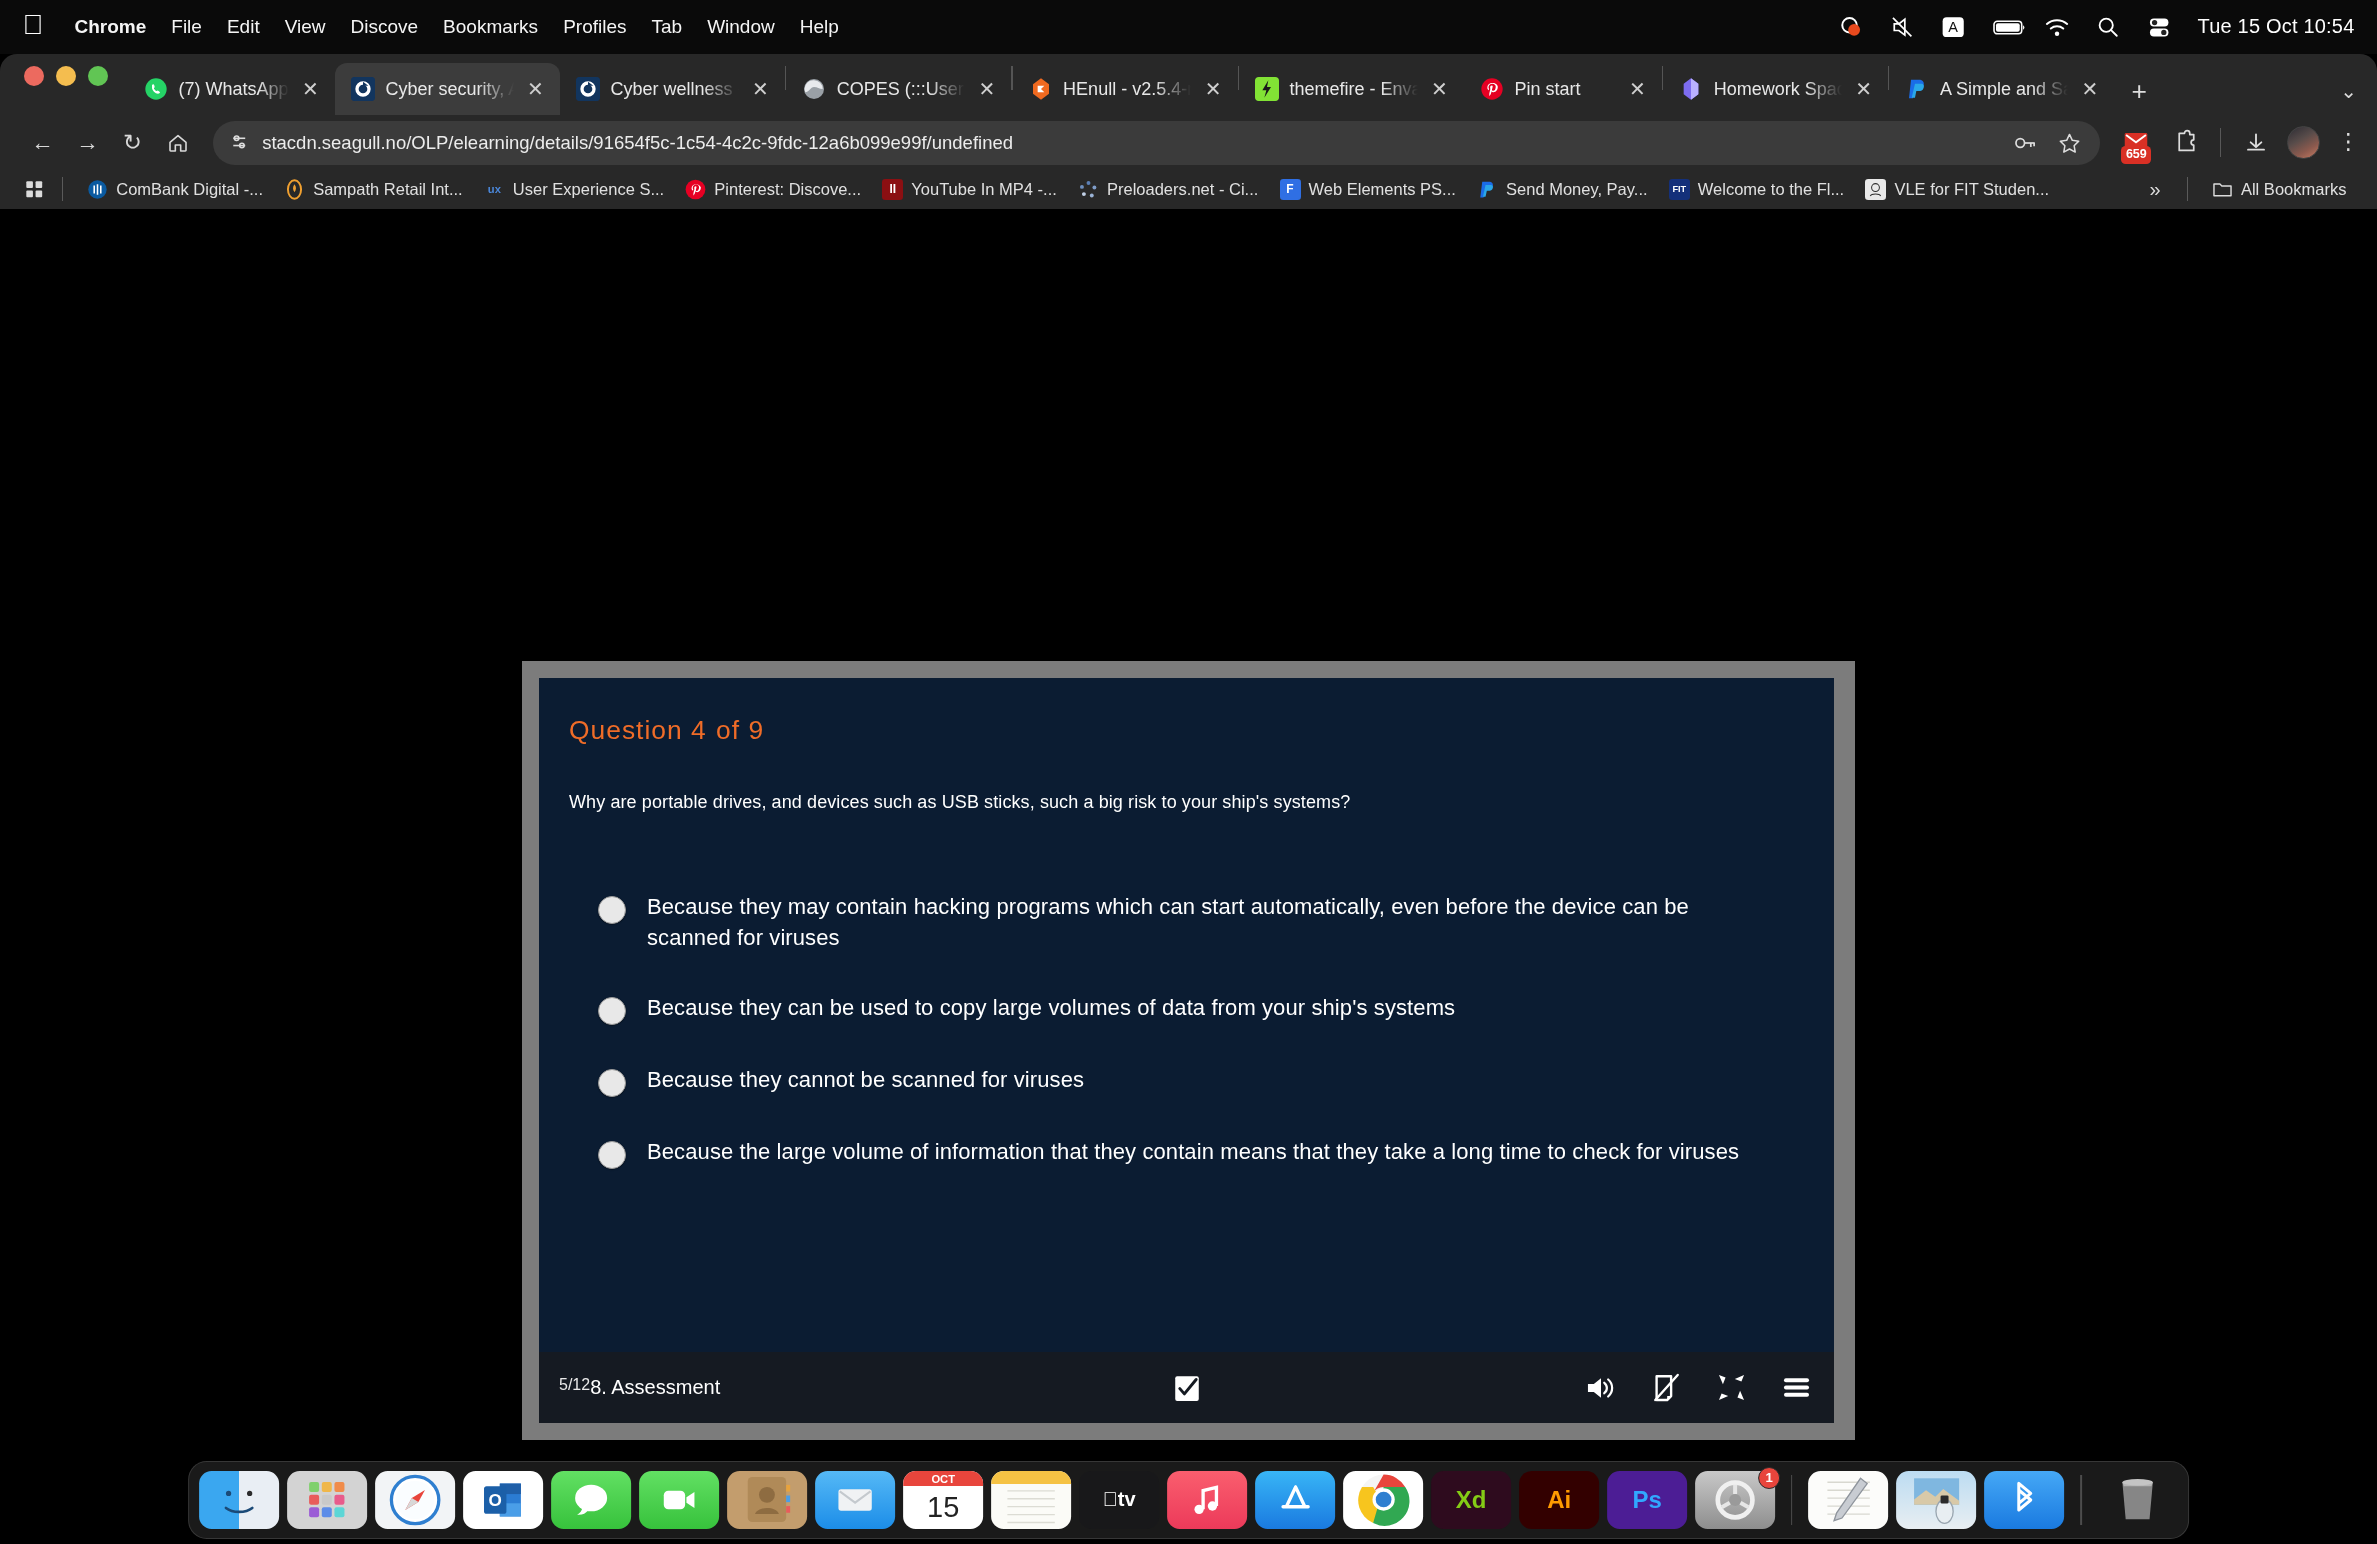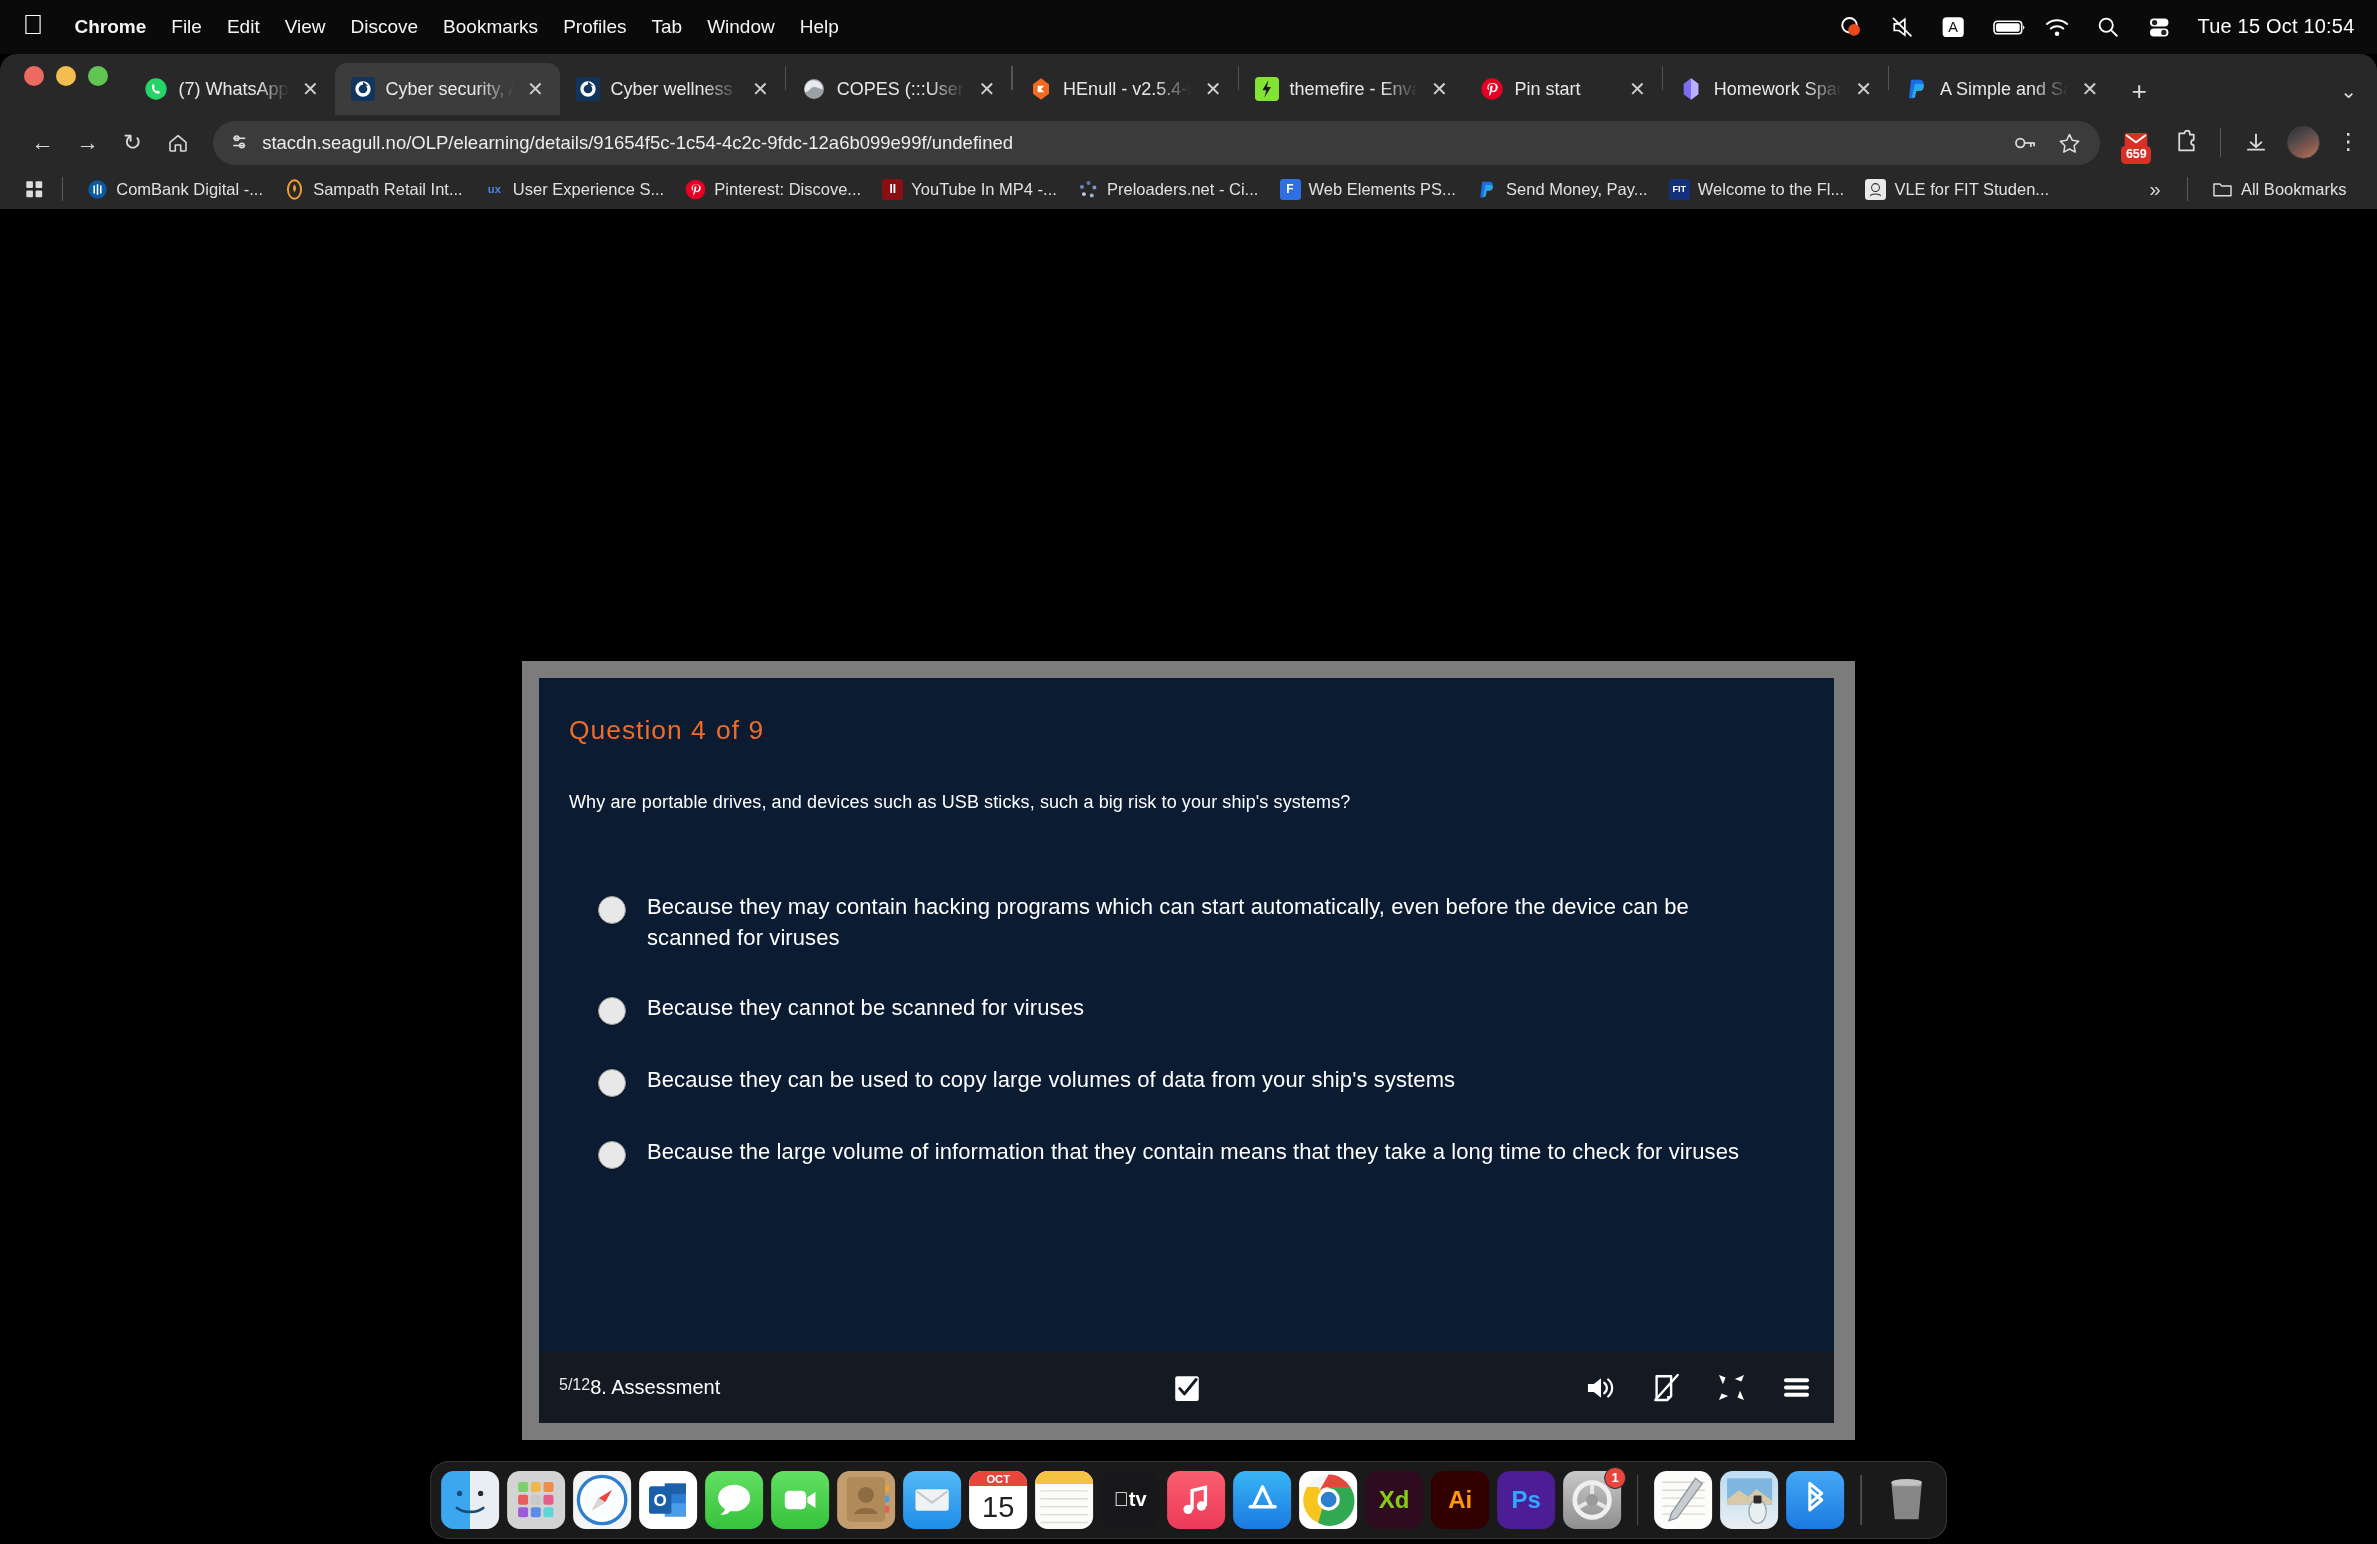--- a/index.html
+++ b/index.html
@@ -209,21 +209,21 @@
   .dock {
     position: absolute; left: 50%; bottom: 5.3px;
     transform: translateX(-50%);
     height: 78px; background: rgba(32,32,32,.82);
     border: 0.7px solid rgba(255,255,255,.13);
     border-radius: 18.5px;
     display: flex; align-items: center;
     padding: 0 10.6px; gap: 8px;
   }
   .dock-item {
-    width: 58px; height: 58px; border-radius: 12.5px;
+    width: 80px; height: 58px; border-radius: 12.5px;
     position: relative; display: flex; align-items: center; justify-content: center;
     font-size: 24px; font-weight: bold; overflow: hidden;
   }
   .dock-sep { width: 1.3px; height: 50px; background: rgba(255,255,255,.22); margin: 0 8px; }
   .dock-badge {
     position: absolute; top: -4px; right: -5.3px;
     background: #e8453c; color: #fff; font-size: 13.2px;
     border-radius: 50%; width: 22.5px; height: 22.5px;
     display: flex; align-items: center; justify-content: center;
     border: 1.3px solid #2a2a2a;
@@ -608,25 +608,25 @@
 
         <div class="q-text">Why are portable drives, and devices such as USB sticks, such a big risk to your ship's systems?</div>
 
         <div class="options">
           <div class="option">
             <span class="radio"></span>
             <span class="opt-text">Because they may contain hacking programs which can start automatically, even before the device can be scanned for viruses</span>
           </div>
           <div class="option">
             <span class="radio"></span>
-            <span class="opt-text">Because they cannot be scanned for viruses</span>
+            <span class="opt-text">Because they can be used to copy large volumes of data from your ship's systems</span>
           </div>
           <div class="option">
             <span class="radio"></span>
-            <span class="opt-text">Because they can be used to copy large volumes of data from your ship's systems</span>
+            <span class="opt-text">Because they cannot be scanned for viruses</span>
           </div>
           <div class="option">
             <span class="radio"></span>
             <span class="opt-text">Because the large volume of information that they contain means that they take a long time to check for viruses</span>
           </div>
         </div>
       </div>
 
       <div class="controls">
         <div class="ctrl-left">

